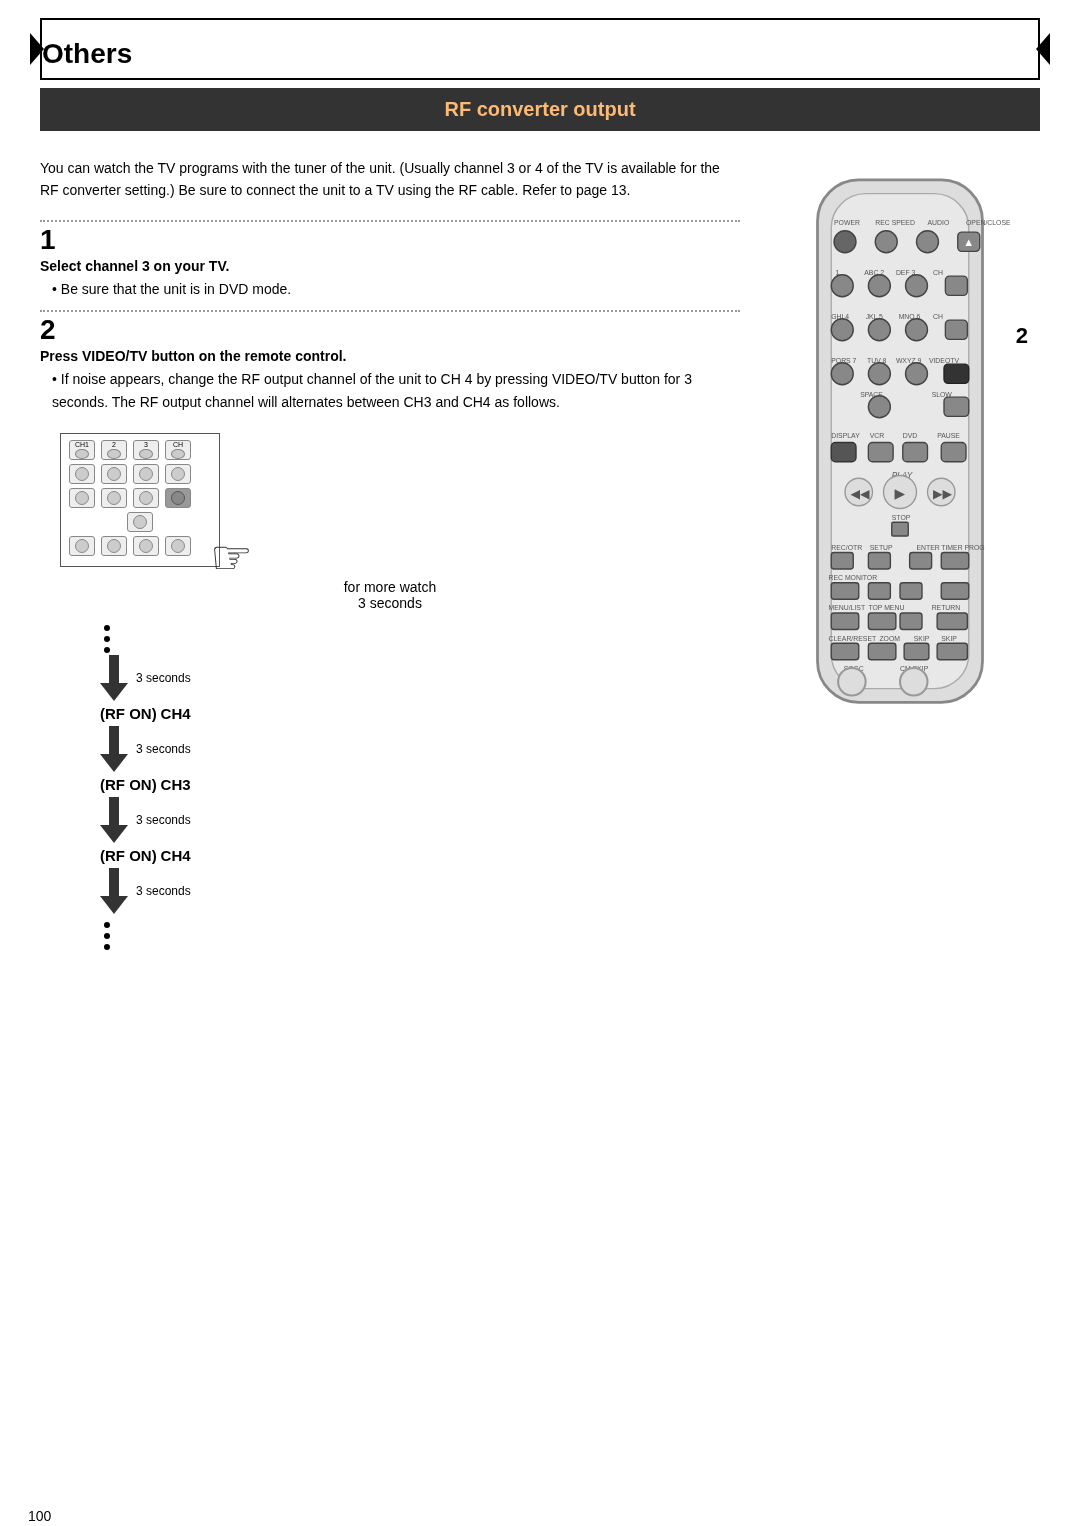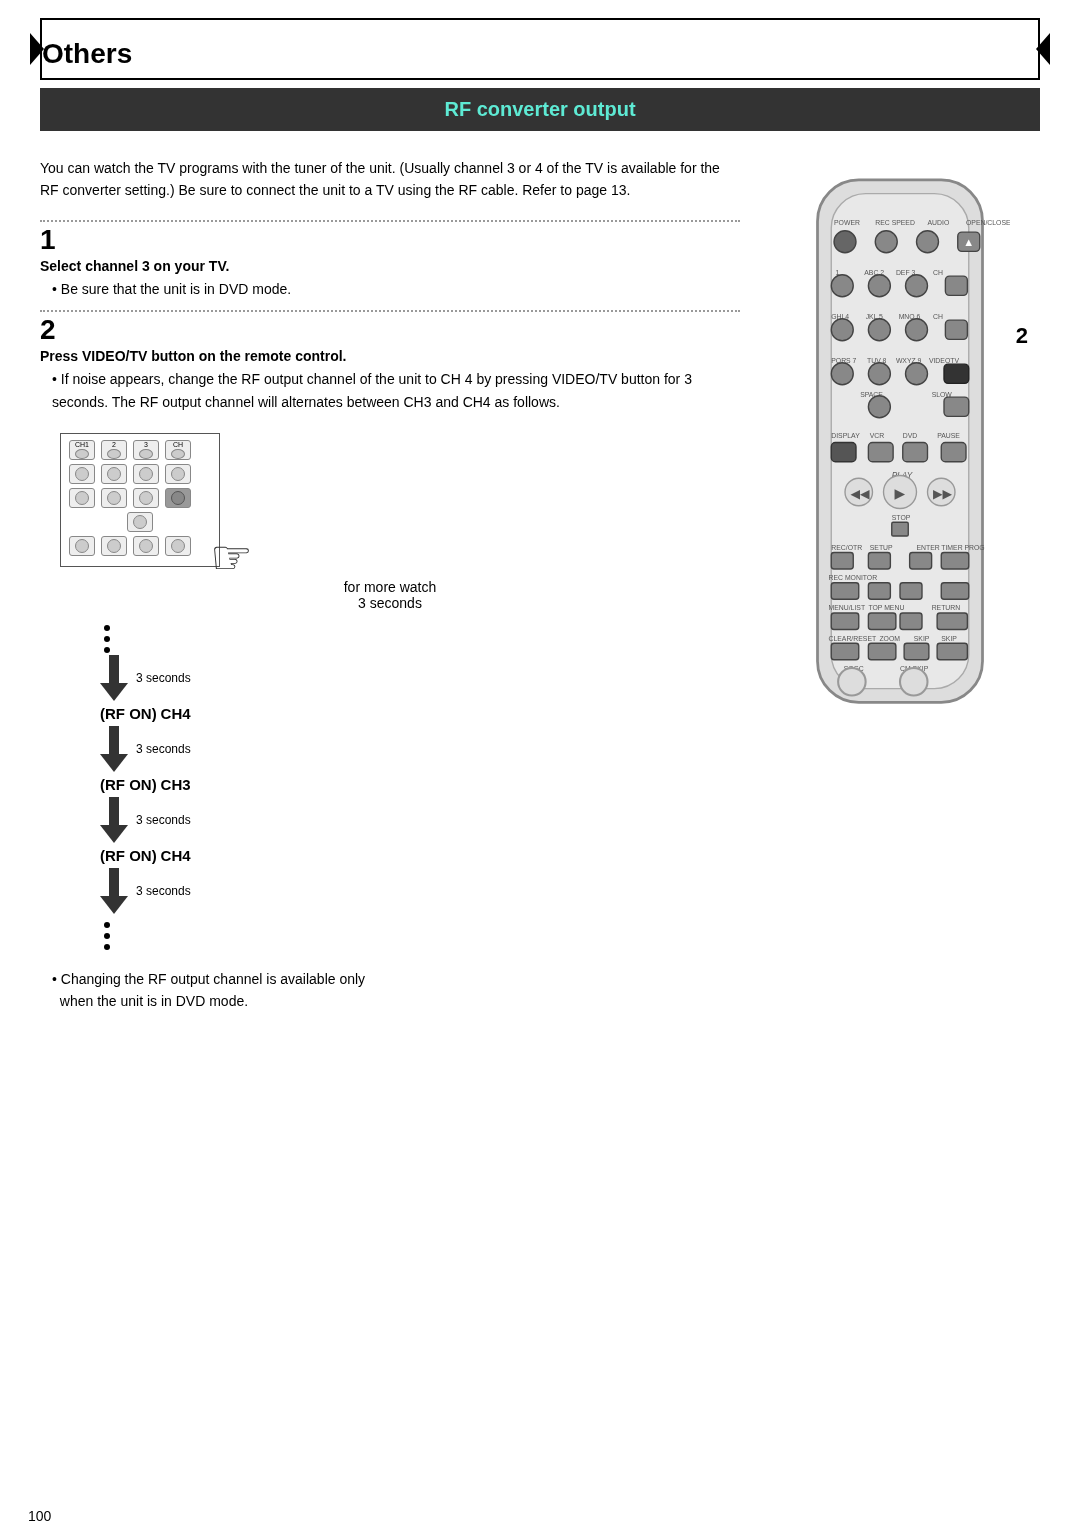--- a/index.html
+++ b/index.html
@@ -44,21 +44,21 @@
       position: absolute;
       right: -12px; top: 50%;
       transform: translateY(-50%);
       border-top: 16px solid transparent;
       border-bottom: 16px solid transparent;
       border-right: 14px solid #000;
     }
 
     .header-rf {
       background: #333;
-      color: #5eead4;
+      color: #fdba74;
       text-align: center;
       font-size: 20px;
       font-weight: bold;
       padding: 10px 0;
       margin: 8px 40px 0 40px;
     }
 
     .content-area {
       display: flex;
       margin: 2px 40px;
@@ -416,24 +416,20 @@
         </div>
 
         <div style="display:flex;flex-direction:column;align-items:center;margin-left:4px;margin-top:6px;">
           <div class="dot-small" style="margin-bottom:5px;"></div>
           <div class="dot-small" style="margin-bottom:5px;"></div>
           <div class="dot-small"></div>
         </div>
 
       </div>
 
-      <div class="footer-note">
-        • <span>Changing the RF output channel is available only</span><br>
-        &nbsp;&nbsp;<span>when the unit is in DVD mode.</span>
-      </div>
 
     </div>
 
     <div class="right-col">
       <div class="remote-area">
 
         <svg class="full-remote" viewBox="0 0 160 400" xmlns="http://www.w3.org/2000/svg">
 
           <rect x="20" y="5" width="120" height="380" rx="30" ry="30" fill="#ddd" stroke="#888" stroke-width="2"></rect>
           <rect x="30" y="15" width="100" height="360" rx="25" ry="25" fill="#e8e8e8" stroke="#aaa" stroke-width="1"></rect>

